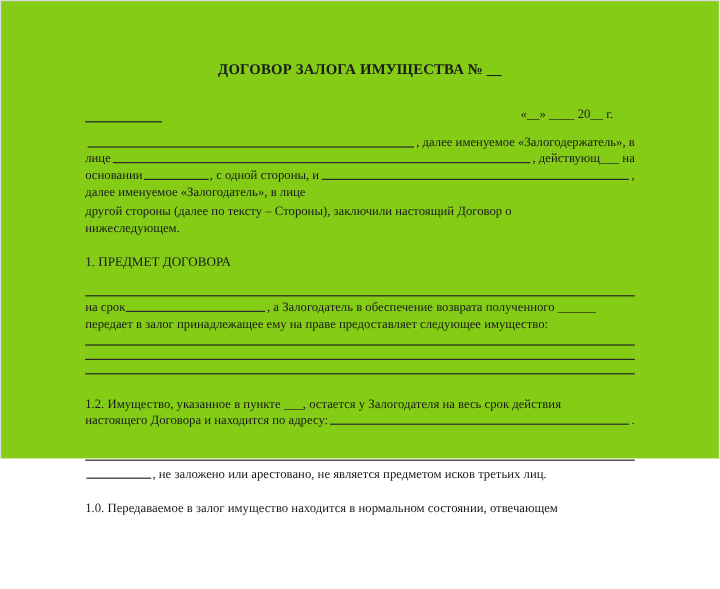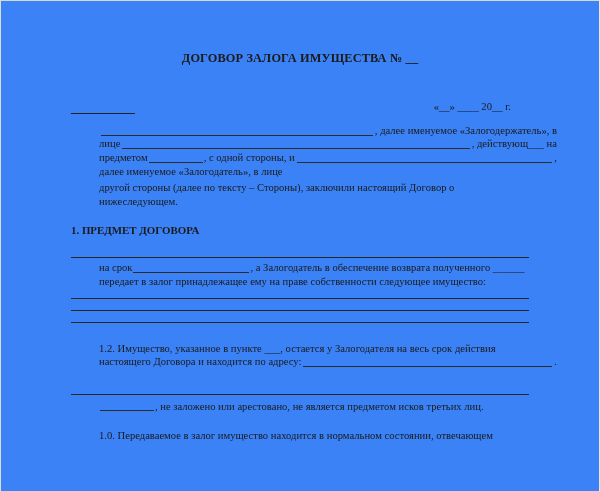--- a/index.html
+++ b/index.html
@@ -11,22 +11,22 @@
     width: 600px;
     height: 491px;
     overflow: hidden;
     font-family: "Liberation Serif", "DejaVu Serif", serif;
     color: #1a1a1a;
   }
 
   #page {
     position: relative;
     width: 600px;
-    height: 491px;
-    background: #3b82f6;
+    height: 382px;
+    background: #84cc16;
     box-sizing: border-box;
     border-top: 1px solid #d8d8d8;
     border-left: 1px solid #dcdcdc;
     border-right: 1px solid #e6e6e6;
   }
 
   #sheet {
     position: absolute;
     left: 0;
     top: 6px;
@@ -41,21 +41,21 @@
     font-weight: bold;
     font-size: 12.3px;
     letter-spacing: 0.15px;
     margin: 44px 0 0 0;
     line-height: 1.2;
     white-space: pre;
   }
 
   .head-row {
     position: relative;
-    margin-top: 34px;
+    margin-top: 23px;
     height: 15px;
   }
   .city-blank {
     display: inline-block;
     width: 64px;
     border-bottom: 1.3px solid #222;
     height: 9px;
     vertical-align: baseline;
   }
   .date-block {
@@ -82,50 +82,48 @@
   .rule {
     border: 0;
     border-top: 1.1px solid #272727;
     margin: 0;
     height: 0;
     width: 100%;
   }
   .rule-pad { height: 11px; }
 
   .sect-head {
-    font-weight: bold;
+    font-weight: normal;
     font-size: 10.9px;
     margin: 0;
     line-height: 13px;
   }
 
   .gap-3 { height: 3px; }
   .gap-5 { height: 5px; }
   .gap-7 { height: 7px; }
   .gap-9 { height: 9px; }
   .gap-13 { height: 13px; }
   .gap-16 { height: 16px; }
   .gap-19 { height: 19px; }
 
   .row-line {
     display: block;
     white-space: nowrap;
     font-size: 10.6px;
     line-height: 13.6px;
-    margin-left: 28px;
   }
 
   
   .flexline {
     display: flex;
-    align-items: center;
+    align-items: flex-start;
     font-size: 10.6px;
     line-height: 13.6px;
     width: 100%;
-    margin-left: 28px;
   }
   .flexline .grow {
     flex: 1 1 auto;
     border-bottom: 1px solid #2b2b2b;
     height: 9px;
     margin: 0 2px;
   }
   .flexline .txt { flex: 0 0 auto; white-space: pre; }
 </style>
 </head>
@@ -150,21 +148,21 @@
         <span class="txt">, далее именуемое «Залогодержатель», в</span>
       </div>
 
       <div class="flexline">
         <span class="txt">лице</span>
         <span class="grow"></span>
         <span class="txt">, действующ___ на</span>
       </div>
 
       <div class="flexline">
-        <span class="txt">предметом</span>
+        <span class="txt">основании</span>
         <span class="bl bl-m"></span>
         <span class="txt">, с одной стороны, и</span>
         <span class="grow"></span>
         <span class="txt">,</span>
       </div>
 
       <div class="row-line">далее именуемое «Залогодатель», в лице</div>
 
       <div class="gap-3"></div>
 
@@ -184,21 +182,21 @@
     <div class="gap-7"></div>
     <hr class="rule">
     <div class="gap-3"></div>
 
     <div class="flexline">
       <span class="txt">на срок</span>
       <span class="bl bl-l"></span>
       <span class="txt">, а Залогодатель в обеспечение возврата полученного ______</span>
     </div>
 
-    <div class="row-line">передает в залог принадлежащее ему на праве собственности следующее имущество:</div>
+    <div class="row-line">передает в залог принадлежащее ему на праве предоставляет следующее имущество:</div>
 
     <div class="gap-9"></div>
     <hr class="rule">
     <div class="rule-pad"></div>
     <hr class="rule">
     <div class="rule-pad"></div>
     <hr class="rule">
 
     <div class="gap-19"></div>
 

